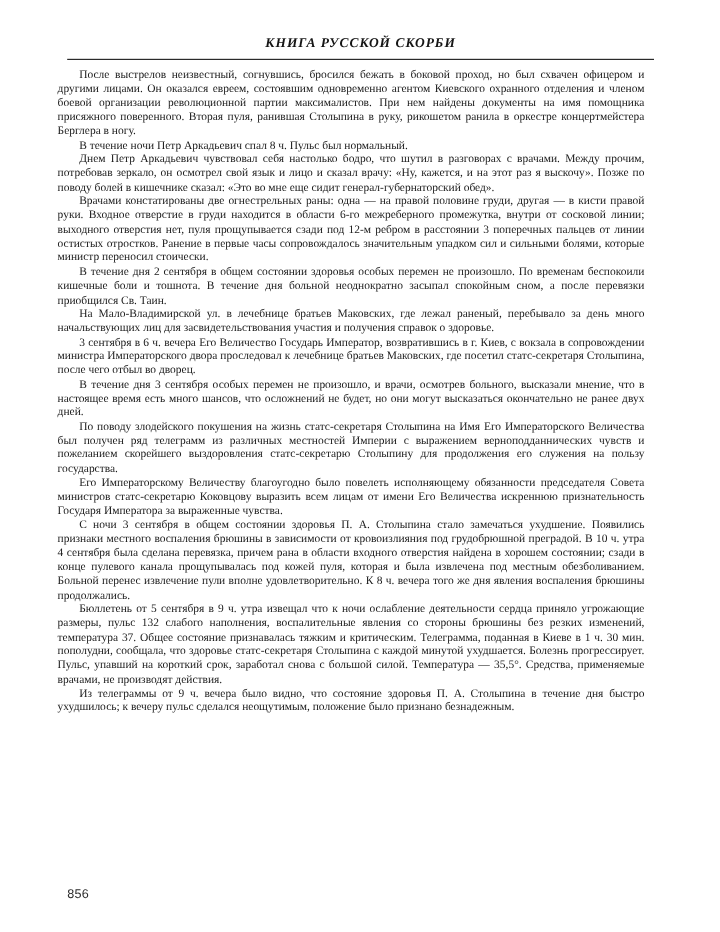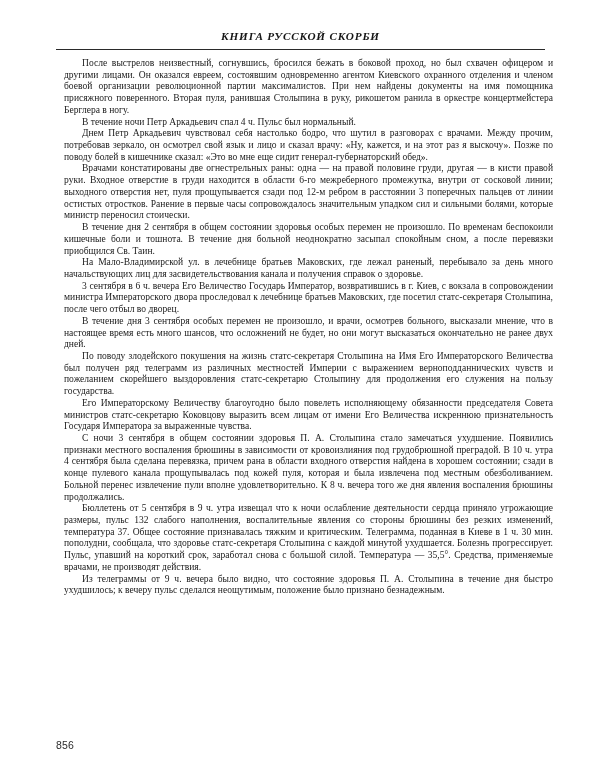--- a/index.html
+++ b/index.html
@@ -35,21 +35,21 @@
   .head-rule {
     position: absolute;
     left: 56px;
     width: 489px;
     top: 49px;
     height: 0;
     border-top: 1.4px solid #2a2a2a;
   }
   .body-text {
     position: absolute;
-    left: 64px;
+    left: 48px;
     top: 57px;
     width: 489px;
     text-align: justify;
     text-justify: inter-word;
     font-size: 9.55px;
     line-height: 11.72px;
     -webkit-hyphens: manual;
     hyphens: manual;
   }
   .body-text p {
@@ -74,25 +74,25 @@
 <body>
 
 <div class="page">
 
   <div class="running-head">КНИГА РУССКОЙ СКОРБИ</div>
 
   <div class="head-rule"></div>
 
   <div class="body-text">
     <p>После выстрелов неизвестный, согнувшись, бросился бежать в боковой проход, но был схвачен офицером и другими лицами. Он оказался евреем, состоявшим одновременно агентом Киевского охранного отделения и членом боевой организации революционной партии максималистов. При нем найдены документы на имя помощника присяжного поверенного. Вторая пуля, ранившая Столыпина в руку, рикошетом ранила в оркестре концертмейстера Берглера в ногу.</p>
-    <p>В течение ночи Петр Аркадьевич спал 4 ч. Пульс был нормальный.</p>
+    <p>В течение ночи Петр Аркадьевич спал 8 ч. Пульс был нормальный.</p>
     <p>Днем Петр Аркадьевич чувствовал себя настолько бодро, что шутил в разговорах с врачами. Между прочим, потребовав зеркало, он осмотрел свой язык и лицо и сказал врачу: «Ну, кажется, и на этот раз я выскочу». Позже по поводу болей в кишечнике сказал: «Это во мне еще сидит генерал-губернаторский обед».</p>
     <p>Врачами констатированы две огнестрельных раны: одна — на правой половине груди, другая — в кисти правой руки. Входное отверстие в груди находится в области 6-го межреберного промежутка, внутри от сосковой линии; выходного отверстия нет, пуля прощупывается сзади под 12-м ребром в расстоянии 3 поперечных пальцев от линии остистых отростков. Ранение в первые часы сопровождалось значительным упадком сил и сильными болями, которые министр переносил стоически.</p>
     <p>В течение дня 2 сентября в общем состоянии здоровья особых перемен не произошло. По временам беспокоили кишечные боли и тошнота. В течение дня больной неоднократно засыпал спокойным сном, а после перевязки приобщился Св. Таин.</p>
-    <p>На Мало-Владимирской ул. в лечебнице братьев Маковских, где лежал раненый, перебывало за день много начальствующих лиц для засвидетельствования канала и получения справок о здоровье.</p>
+    <p>На Мало-Владимирской ул. в лечебнице братьев Маковских, где лежал раненый, перебывало за день много начальствующих лиц для засвидетельствования участия и получения справок о здоровье.</p>
     <p>3 сентября в 6 ч. вечера Его Величество Государь Император, возвратившись в г. Киев, с вокзала в сопровождении министра Императорского двора проследовал к лечебнице братьев Маковских, где посетил статс-секретаря Столыпина, после чего отбыл во дворец.</p>
     <p>В течение дня 3 сентября особых перемен не произошло, и врачи, осмотрев больного, высказали мнение, что в настоящее время есть много шансов, что осложнений не будет, но они могут высказаться окончательно не ранее двух дней.</p>
     <p>По поводу злодейского покушения на жизнь статс-секретаря Столыпина на Имя Его Императорского Величества был получен ряд телеграмм из различных местностей Империи с выражением верноподданнических чувств и пожеланием скорейшего выздоровления статс-секретарю Столыпину для продолжения его служения на пользу государства.</p>
     <p>Его Императорскому Величеству благоугодно было повелеть исполняющему обязанности председателя Совета министров статс-секретарю Коковцову выразить всем лицам от имени Его Величества искреннюю признательность Государя Императора за выраженные чувства.</p>
     <p>С ночи 3 сентября в общем состоянии здоровья П. А. Столыпина стало замечаться ухудшение. Появились признаки местного воспаления брюшины в зависимости от кровоизлияния под грудобрюшной преградой. В 10 ч. утра 4 сентября была сделана перевязка, причем рана в области входного отверстия найдена в хорошем состоянии; сзади в конце пулевого канала прощупывалась под кожей пуля, которая и была извлечена под местным обезболиванием. Больной перенес извлечение пули вполне удовлетворительно. К 8 ч. вечера того же дня явления воспаления брюшины продолжались.</p>
     <p>Бюллетень от 5 сентября в 9 ч. утра извещал что к ночи ослабление деятельности сердца приняло угрожающие размеры, пульс 132 слабого наполнения, воспалительные явления со стороны брюшины без резких изменений, температура 37. Общее состояние признавалась тяжким и критическим. Телеграмма, поданная в Киеве в 1 ч. 30 мин. пополудни, сообщала, что здоровье статс-секретаря Столыпина с каждой минутой ухудшается. Болезнь прогрессирует. Пульс, упавший на короткий срок, заработал снова с большой силой. Температура — 35,5°. Средства, применяемые врачами, не производят действия.</p>
     <p>Из телеграммы от 9 ч. вечера было видно, что состояние здоровья П. А. Столыпина в течение дня быстро ухудшилось; к вечеру пульс сделался неощутимым, положение было признано безнадежным.</p>
   </div>
 
   <div class="folio">856</div>

